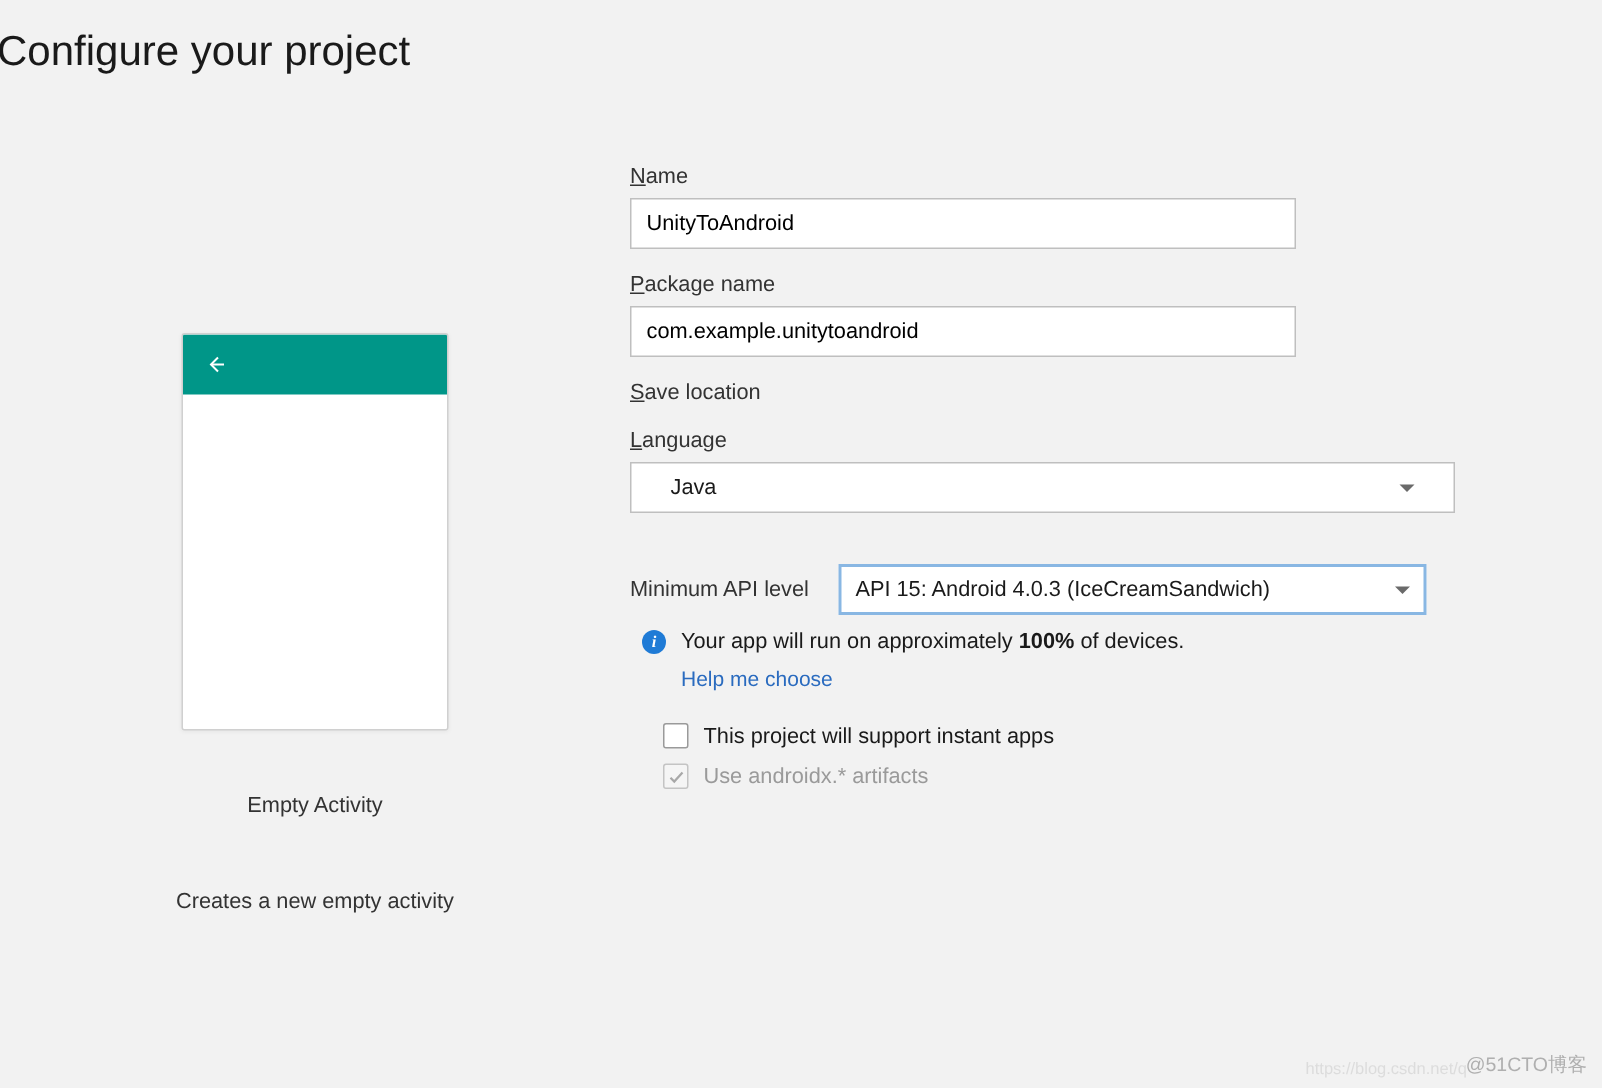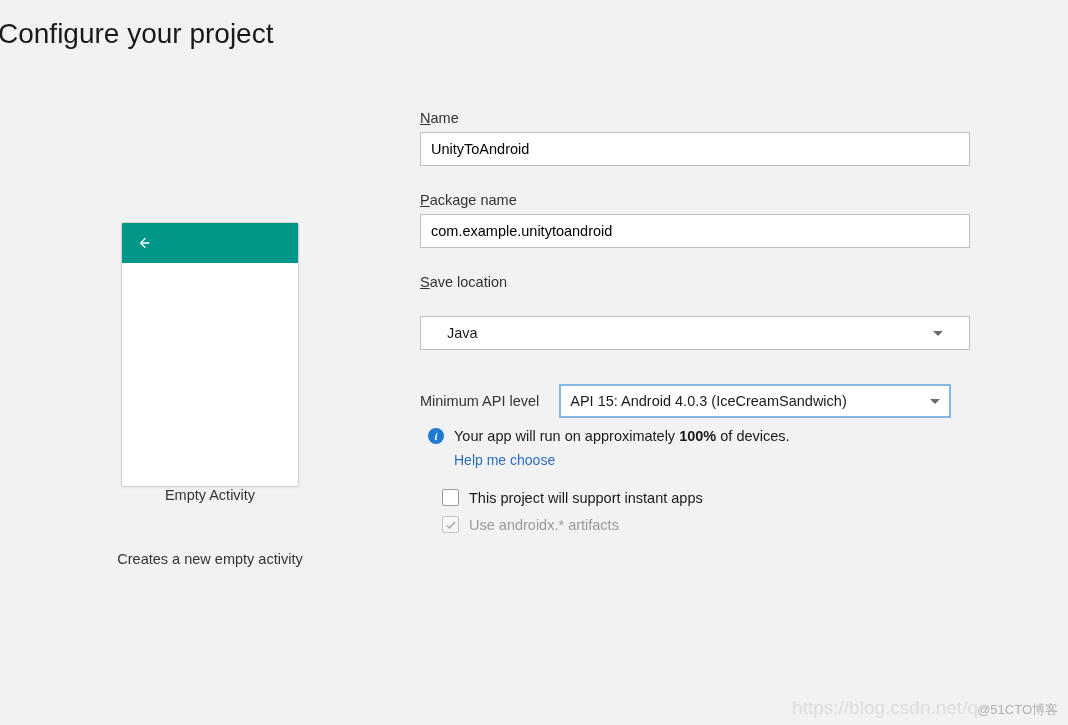--- a/index.html
+++ b/index.html
@@ -47,20 +47,21 @@
     }
     .arrow-back {
       width: 16px;
       height: 16px;
       stroke: #ffffff;
       stroke-width: 2;
       fill: none;
     }
     .preview-caption {
       font-size: 14.5px;
+      margin-top: 42px;
       color: #333;
     }
     .preview-desc {
       font-size: 14.5px;
       margin-top: 48px;
       color: #333;
     }
     .right-col {
       flex: 1;
       padding-right: 96px;
@@ -68,31 +69,31 @@
     .field-label {
       font-size: 14.5px;
       color: #333;
       margin-bottom: 6px;
       display: block;
     }
     .underline-first::first-letter {
       text-decoration: underline;
     }
     .field-input {
-      width: 550px;
+      width: 444px;
       height: 34px;
       border: 1px solid #bfbfbf;
       background: #ffffff;
       padding: 0 10px;
       font-size: 14.5px;
       font-family: inherit;
       outline: none;
     }
     .field-group {
-      margin-bottom: 26px;
+      margin-bottom: 16px;
     }
     .input-with-icon {
       position: relative;
       width: 550px;
     }
     .folder-icon-wrap {
       position: absolute;
       right: 8px;
       top: 50%;
       transform: translateY(-50%);
@@ -195,21 +196,21 @@
       position: absolute;
       right: 10px;
       bottom: 6px;
       font-size: 13px;
       color: rgba(120,120,120,0.55);
     }
     .watermark-bg {
       position: absolute;
       right: 90px;
       bottom: 6px;
-      font-size: 19px;
+      font-size: 11px;
       color: rgba(180,180,180,0.35);
     }
   </style>
 </head>
 <body>
 
 <div class="title">Configure your project</div>
 
 <div class="content">
 
@@ -236,20 +237,21 @@
     <div class="field-group">
       <label class="field-label underline-first">Package name</label>
       <input class="field-input" type="text" value="com.example.unitytoandroid" style="">
     </div>
 
     <div class="field-group">
       <label class="field-label underline-first">Save location</label>
     </div>
 
     <div class="field-group">
+      <label class="field-label underline-first">Language</label>
       <div class="select-box">
         <span>Java</span>
         <span class="triangle-down"></span>
       </div>
     </div>
 
     <div class="api-row">
       <label class="field-label" style="margin-bottom:0">Minimum API level</label>
       <div class="select-box focused api-select">
         <span>API 15: Android 4.0.3 (IceCreamSandwich)</span>

